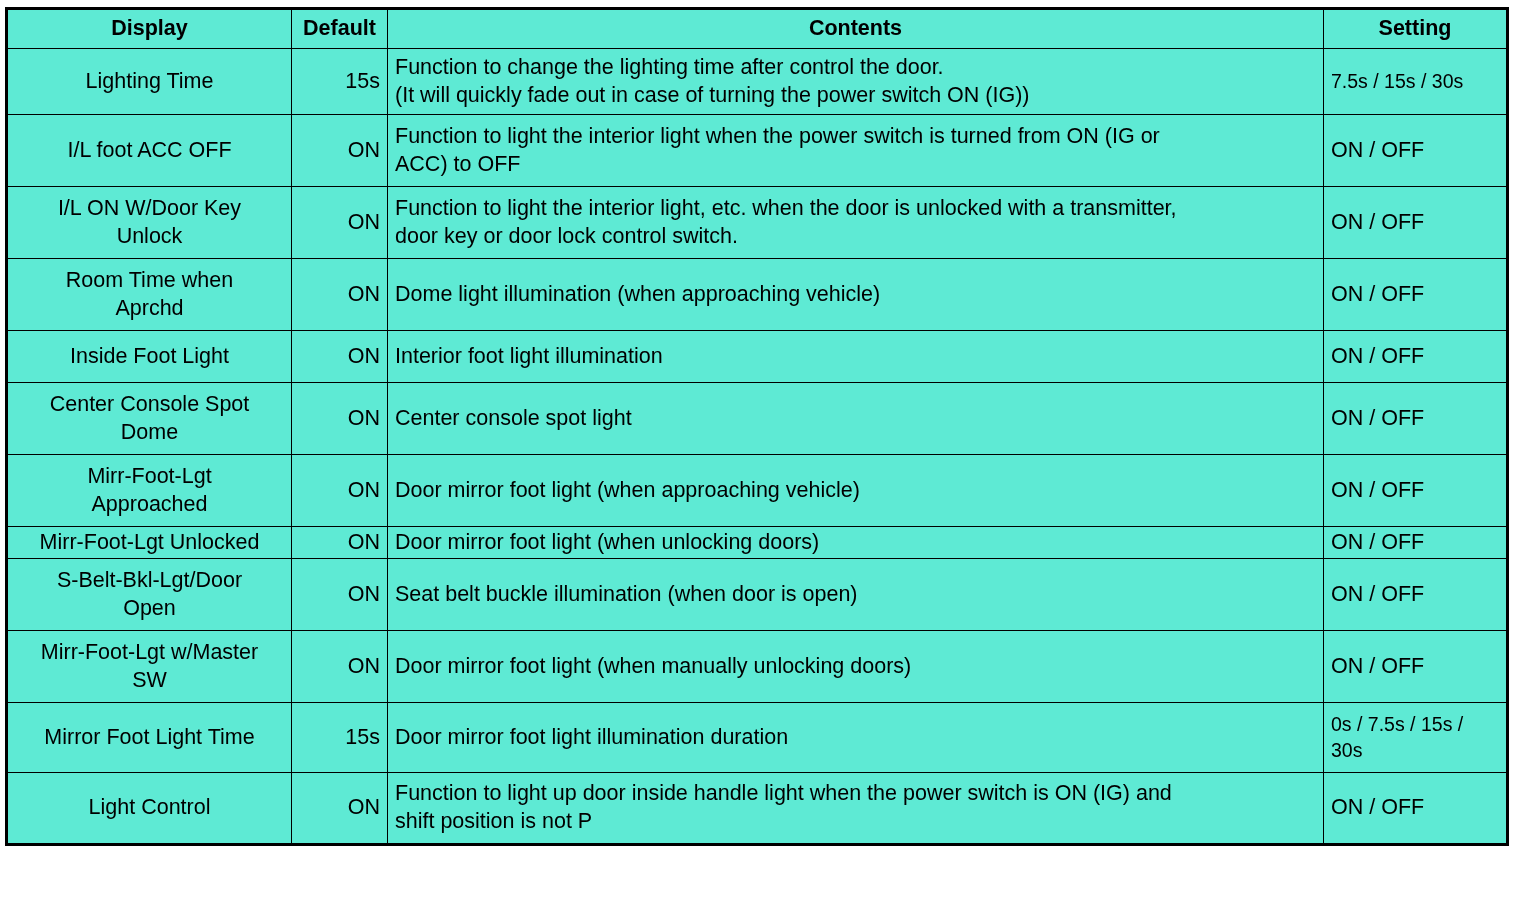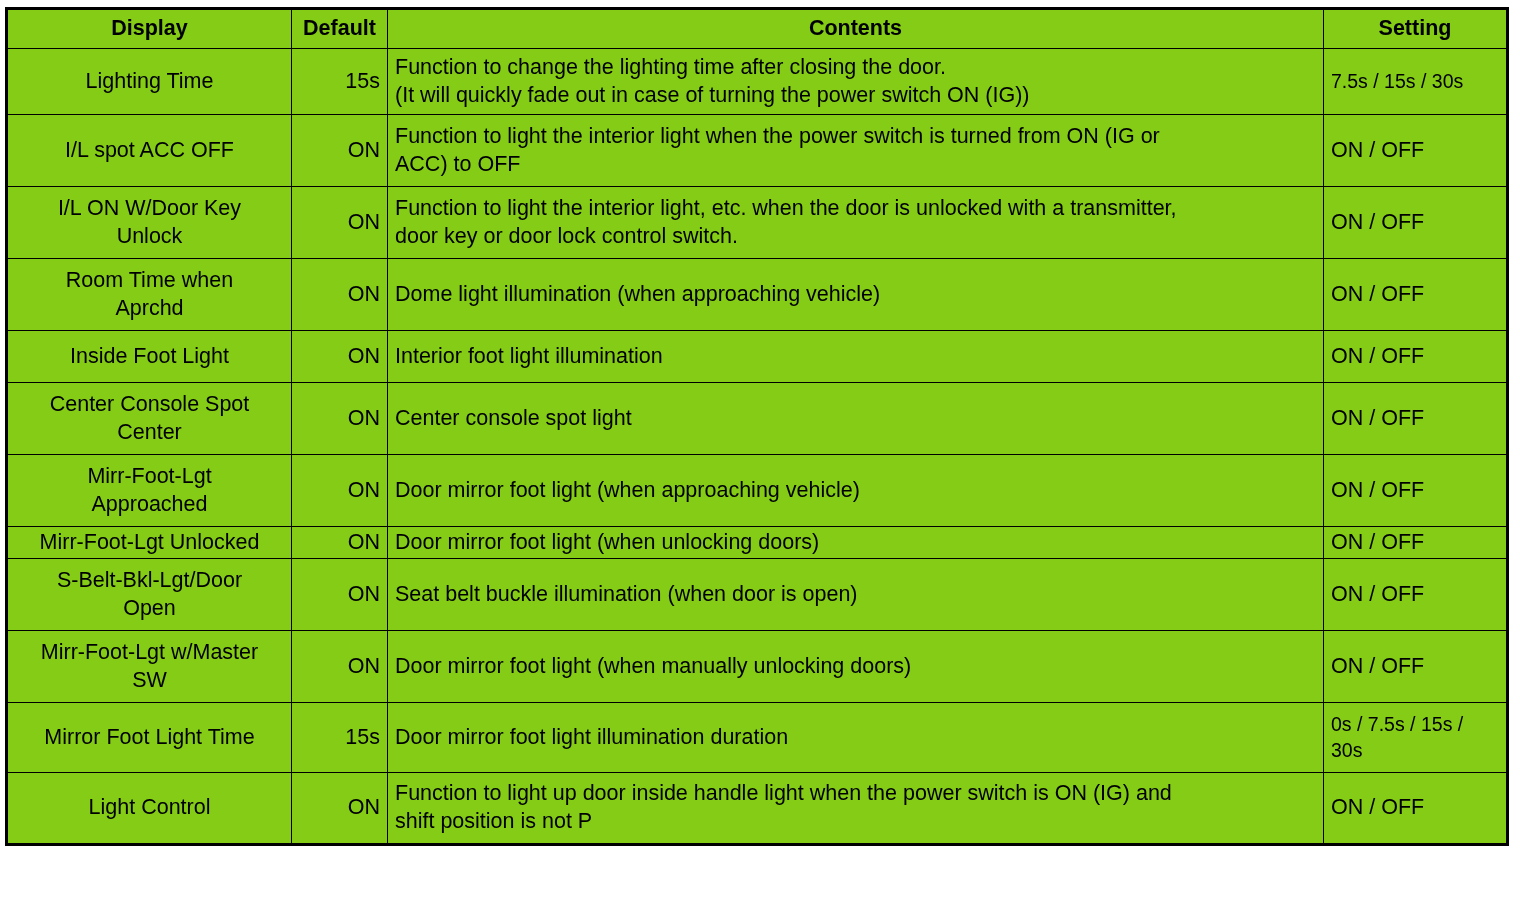--- a/index.html
+++ b/index.html
@@ -39,21 +39,21 @@
   col.c-setting  { width: 184px; }
 
   table.spec-table td,
   table.spec-table th {
     border: 1px solid #000;
     padding: 0 7px;
     font-size: 21.5px;
     line-height: 1.28;
     color: #000;
     vertical-align: middle;
-    background: #84cc16;
+    background: #5eead4;
     margin-top: 15px;
   }
 
   
   table.spec-table {
     border: 3px solid #000;
   }
 
   thead th {
     font-weight: bold;
@@ -103,28 +103,28 @@
         <th>Setting</th>
       </tr>
     </thead>
 
     <tbody>
 
       <tr style="height:66px">
         <td class="display-cell">Lighting Time</td>
         <td class="default-cell">15s</td>
         <td class="contents-cell">
-          <span class="line-break">Function to change the lighting time after closing the door.</span>
+          <span class="line-break">Function to change the lighting time after control the door.</span>
           <span class="line-break">(It will quickly fade out in case of turning the power switch ON (IG))</span>
         </td>
         <td class="setting-cell small">7.5s / 15s / 30s</td>
       </tr>
 
       <tr style="height:72px">
-        <td class="display-cell">I/L spot ACC OFF</td>
+        <td class="display-cell">I/L foot ACC OFF</td>
         <td class="default-cell">ON</td>
         <td class="contents-cell">
           <span class="line-break">Function to light the interior light when the power switch is turned from ON (IG or</span>
           <span class="line-break">ACC) to OFF</span>
         </td>
         <td class="setting-cell">ON / OFF</td>
       </tr>
 
       <tr style="height:72px">
         <td class="display-cell">
@@ -152,21 +152,21 @@
       <tr style="height:52px">
         <td class="display-cell">Inside Foot Light</td>
         <td class="default-cell">ON</td>
         <td class="contents-cell">Interior foot light illumination</td>
         <td class="setting-cell">ON / OFF</td>
       </tr>
 
       <tr style="height:72px">
         <td class="display-cell">
           <span class="line-break">Center Console Spot</span>
-          <span class="line-break">Center</span>
+          <span class="line-break">Dome</span>
         </td>
         <td class="default-cell">ON</td>
         <td class="contents-cell">Center console spot light</td>
         <td class="setting-cell">ON / OFF</td>
       </tr>
 
       <tr style="height:72px">
         <td class="display-cell">
           <span class="line-break">Mirr-Foot-Lgt</span>
           <span class="line-break">Approached</span>

